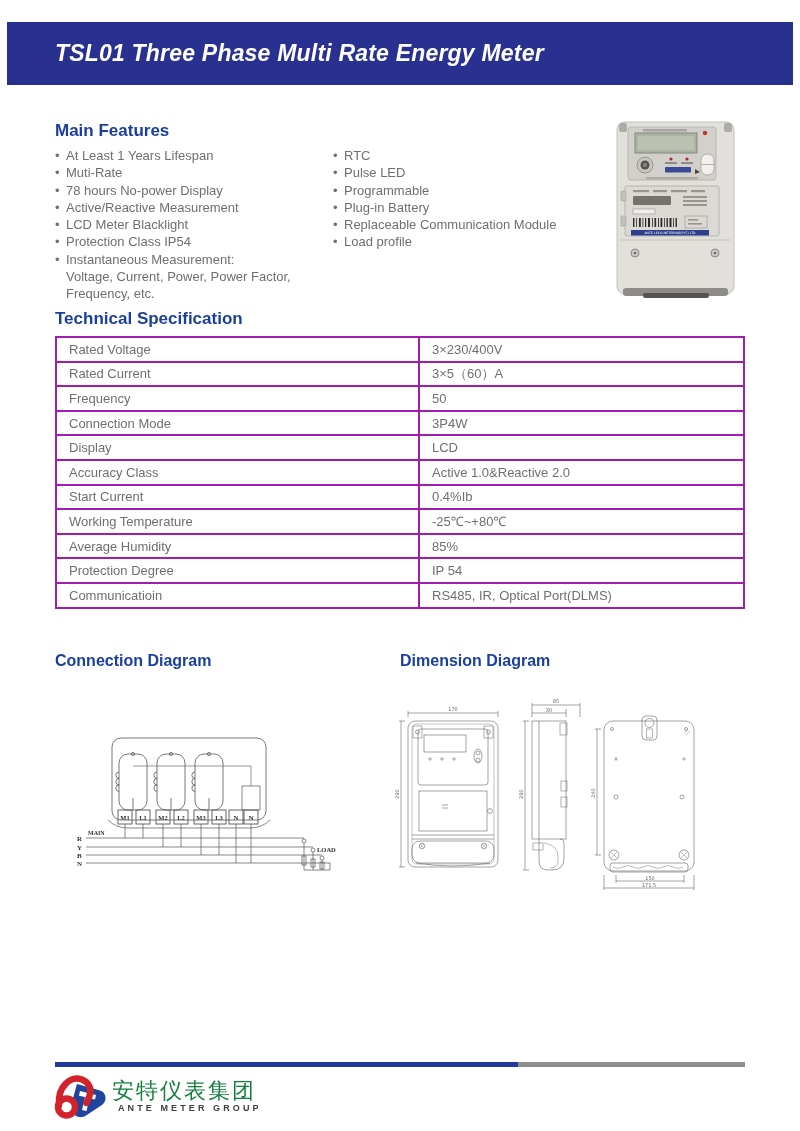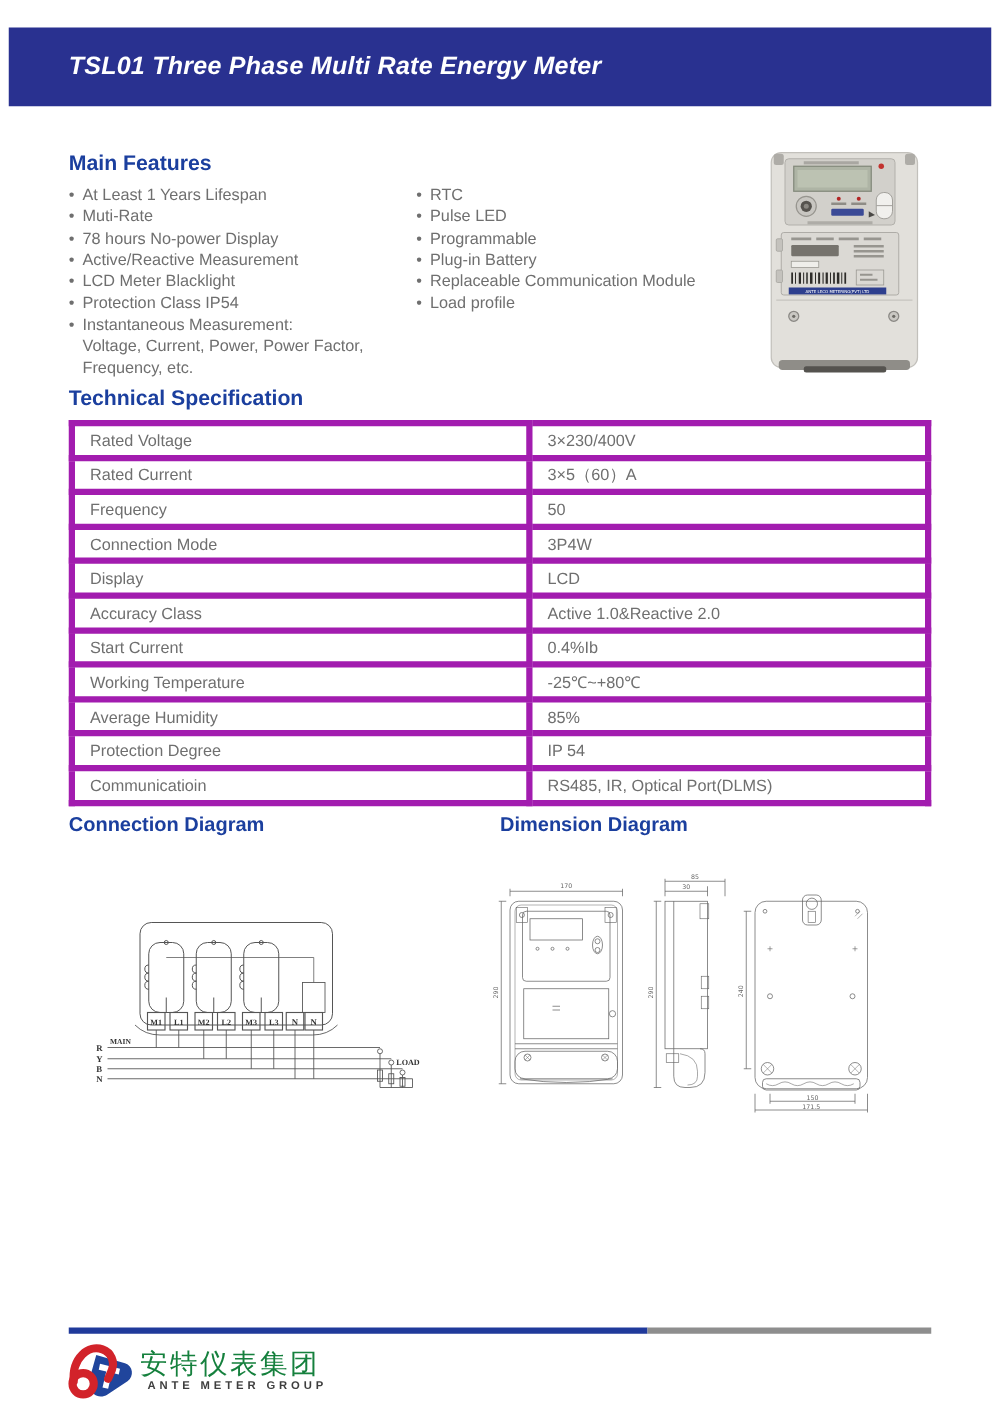--- a/index.html
+++ b/index.html
@@ -1,37 +1,37 @@
 <!DOCTYPE html>
 <html><head>
 <meta charset="utf-8">
 <style>
   html,body{margin:0;padding:0;background:#fff;}
   .page{position:relative;width:800px;height:1131px;background:#fff;overflow:hidden;
         font-family:"Liberation Sans",sans-serif;}
 
   
   .banner{position:absolute;top:22px;left:7px;right:7px;height:63px;background:#293190;}
-  .banner h1{margin:0;padding-left:48px;line-height:63px;font-size:20px;color:#ffffff;
+  .banner h1{margin:0;padding-left:48px;line-height:63px;font-size:23px;color:#ffffff;
              font-style:italic;font-weight:bold;letter-spacing:.2px;}
 
   
   .h-blue{position:absolute;margin:0;color:#1b3f9e;font-weight:bold;}
   .h17{font-size:17px;} .h16{font-size:16px;}
 
   
   .feat{position:absolute;top:147px;width:272px;margin:0;padding:0;list-style:none;}
   .feat.left{left:55px;} .feat.right{left:333px;}
   .feat li{position:relative;padding-left:11px;font-size:13px;color:#6f6f6f;line-height:17.3px;}
   .feat li.bul::before{content:"\2022";position:absolute;left:0;top:0;color:#6f6f6f;}
   .feat li.cont{padding-left:11px;}
 
   
   .spec{position:absolute;left:55px;top:336px;width:690px;border-collapse:collapse;table-layout:fixed;}
-  .spec td{border:5px solid #a21caf;height:22.6px;font-size:13px;color:#6f6f6f;
+  .spec td{border:2px solid #a21caf;height:22.6px;font-size:13px;color:#6f6f6f;
            padding:0 4px 0 12px;vertical-align:middle;overflow:hidden;white-space:nowrap;}
   .spec td.lab{width:345px;}
 
   
   .abs{position:absolute;}
   svg text{font-family:"DejaVu Sans",sans-serif;}
   .dimtxt{font-size:5px;fill:#666;}
   .schtxt{font-family:"Liberation Serif",serif;font-weight:bold;fill:#333;}
 
   

